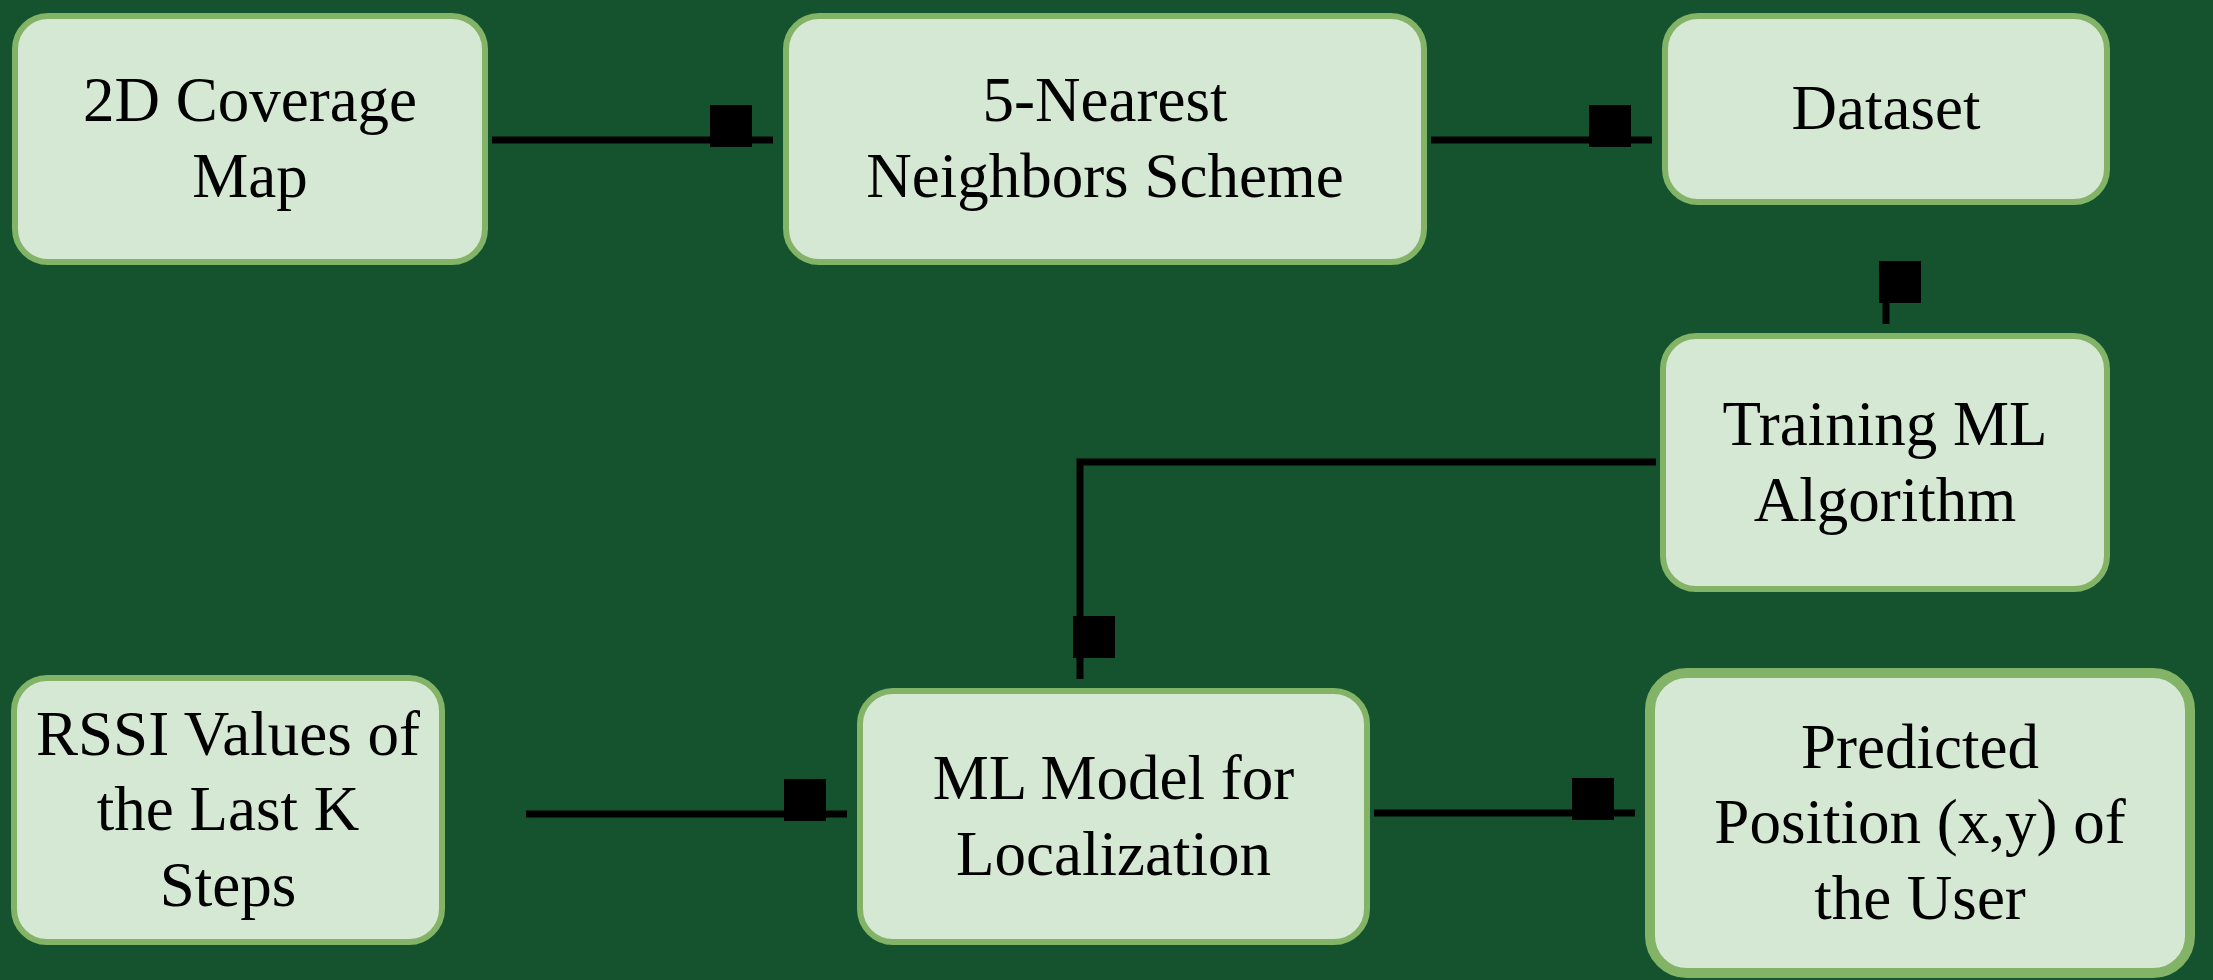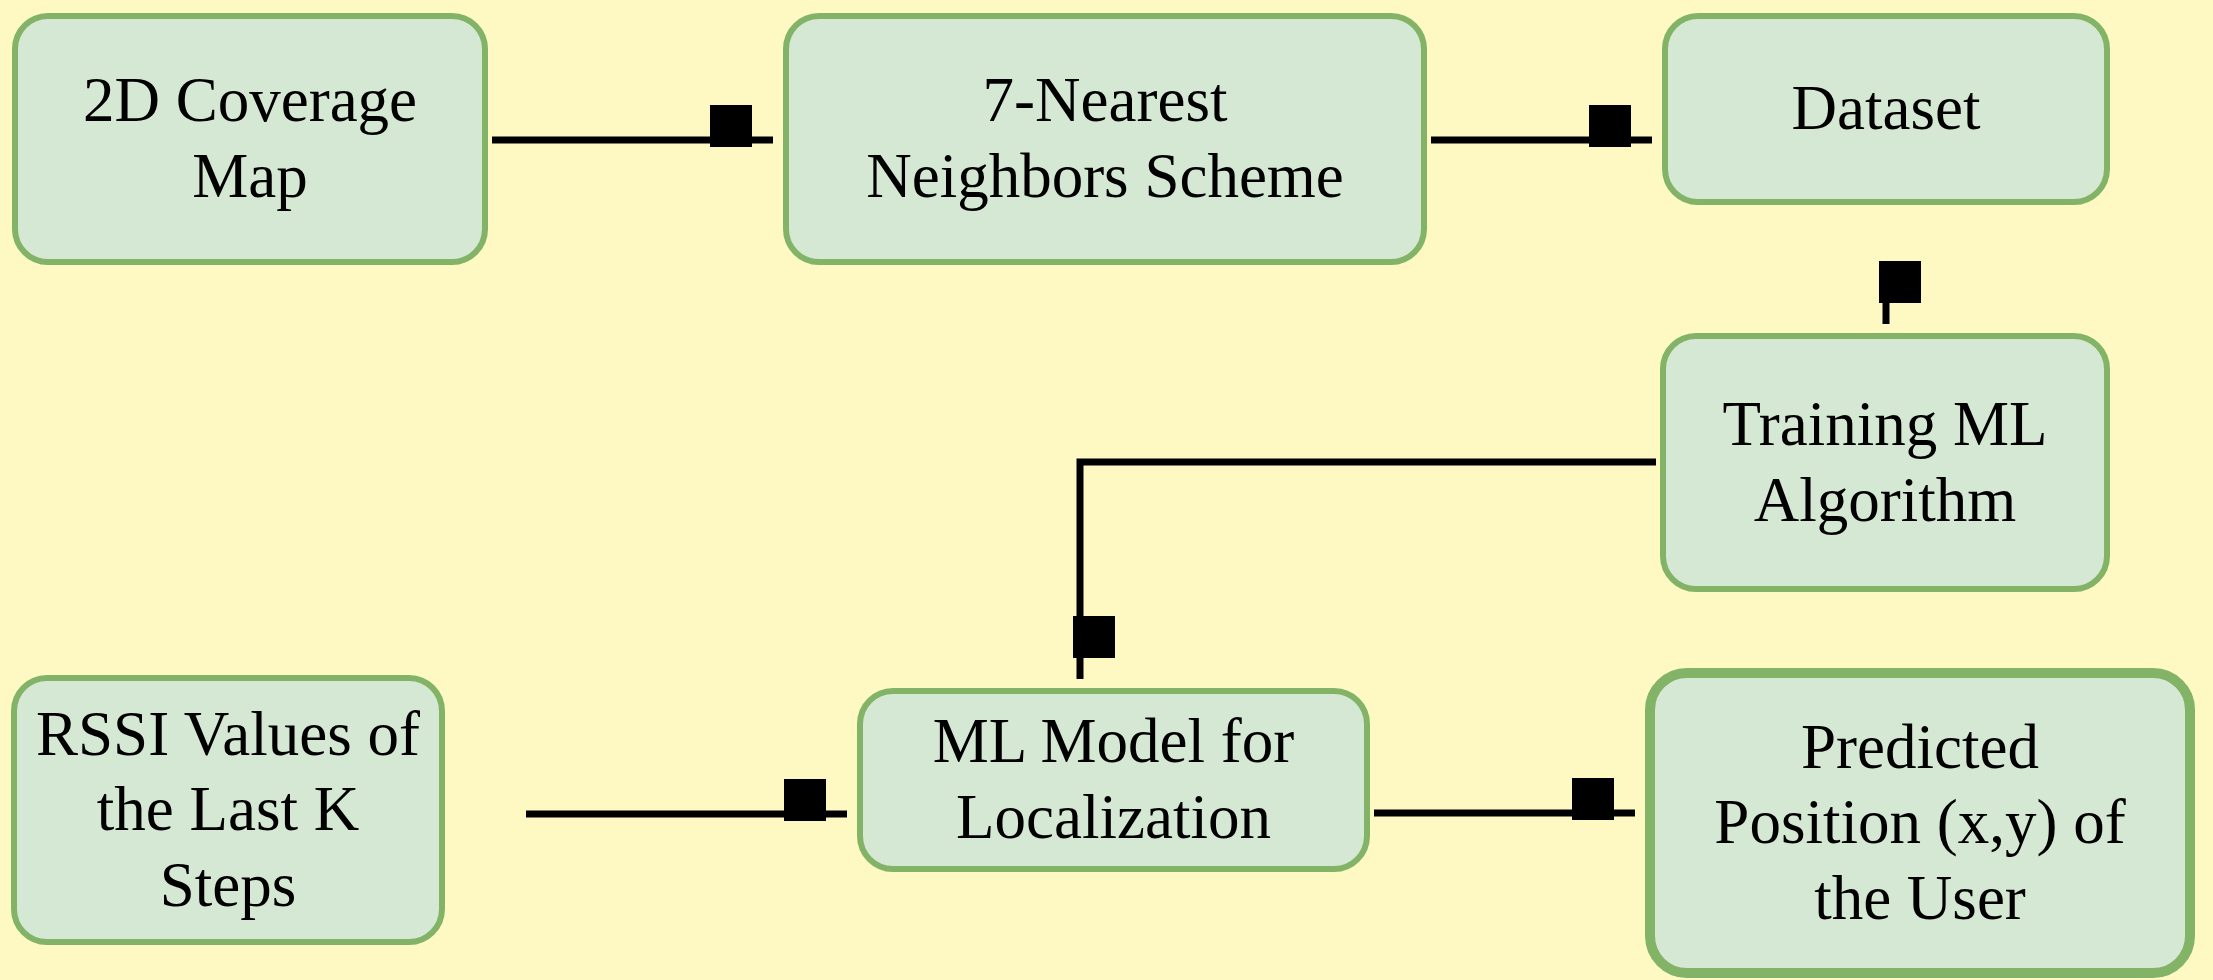--- a/index.html
+++ b/index.html
@@ -4,21 +4,21 @@
 <style>
   html, body {
     margin: 0;
     padding: 0;
     background: #ffffff;
   }
   .canvas {
     position: relative;
     width: 2213px;
     height: 980px;
-    background: #fef9c3;
+    background: #14532d;
     overflow: hidden;
   }
   .edges {
     position: absolute;
     left: 0;
     top: 0;
     width: 2213px;
     height: 980px;
     pointer-events: none;
   }
@@ -49,21 +49,21 @@
     line-height: 1.2;
     color: #000000;
     white-space: pre-line;
   }
   
   #n-coverage   { left: 12px;   top: 13px;  width: 476px; height: 252px; }
   #n-knn        { left: 783px;  top: 13px;  width: 644px; height: 252px; }
   #n-dataset    { left: 1662px; top: 13px;  width: 448px; height: 192px; }
   #n-training   { left: 1660px; top: 333px; width: 450px; height: 259px; }
   #n-rssi       { left: 11px;   top: 675px; width: 434px; height: 270px; }
-  #n-mlmodel    { left: 857px;  top: 688px; width: 513px; height: 184px; }
+  #n-mlmodel    { left: 857px;  top: 688px; width: 513px; height: 257px; }
   #n-predicted  { left: 1645px; top: 668px; width: 550px; height: 310px; }
 </style>
 </head>
 <body>
 
 <div class="canvas">
 
   <svg class="edges" viewBox="0 0 2213 980" xmlns="http://www.w3.org/2000/svg">
     <defs>
       <marker id="arrowhead" markerUnits="strokeWidth" markerWidth="6" markerHeight="6" refX="9" refY="5" orient="auto">
@@ -78,21 +78,21 @@
     <line x1="526" y1="814" x2="847" y2="814" marker-end="url(#arrowhead)"></line>
     <line x1="1374" y1="813" x2="1635" y2="813" marker-end="url(#arrowhead)"></line>
   </svg>
 
   <div class="node" id="n-coverage">
     <span class="node-label">2D Coverage
 Map</span>
   </div>
 
   <div class="node" id="n-knn">
-    <span class="node-label">7-Nearest
+    <span class="node-label">5-Nearest
 Neighbors Scheme</span>
   </div>
 
   <div class="node" id="n-dataset">
     <span class="node-label">Dataset</span>
   </div>
 
   <div class="node" id="n-training">
     <span class="node-label">Training ML
 Algorithm</span>

